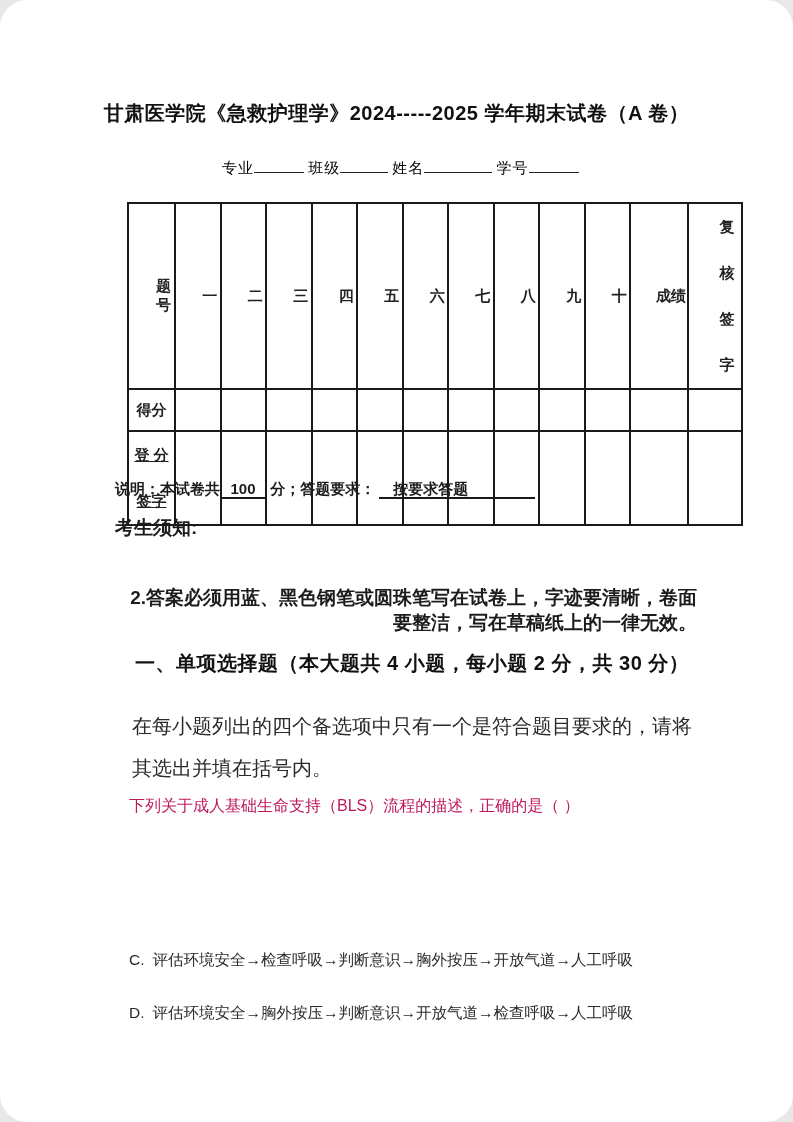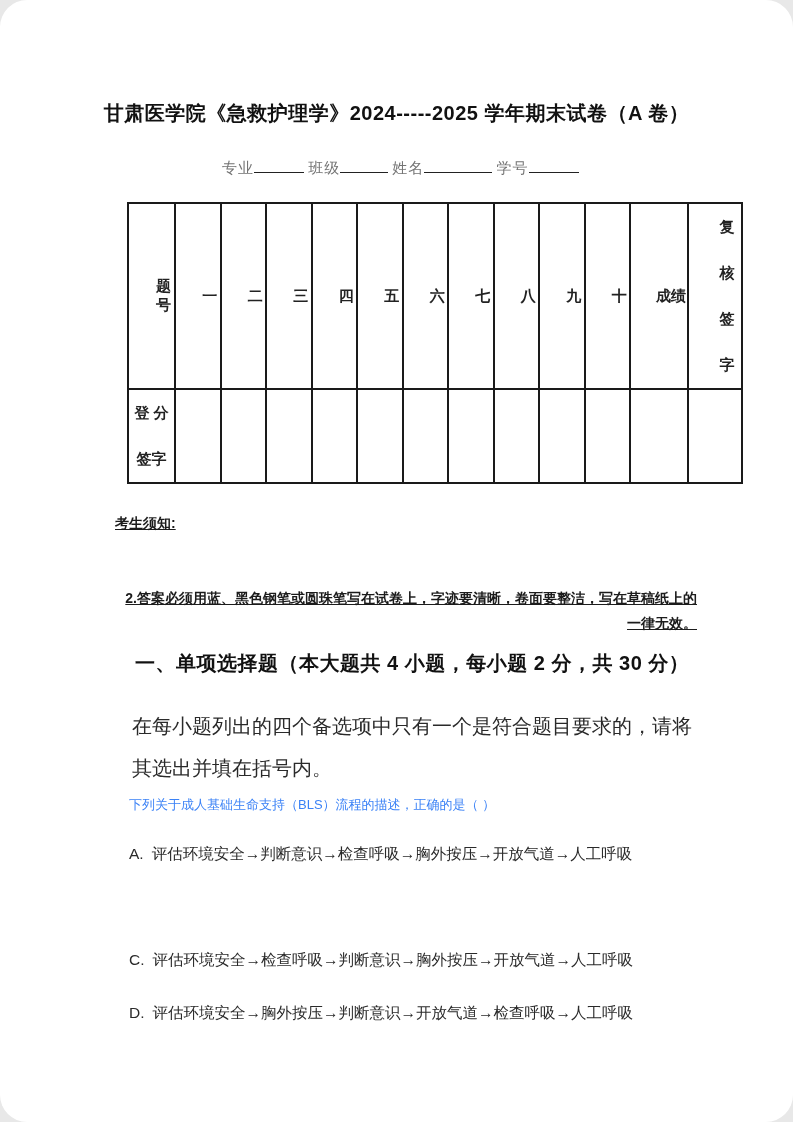--- a/index.html
+++ b/index.html
@@ -29,21 +29,21 @@
     letter-spacing: 0.5px;
     color: #111;
   }
 
   
   .info-line {
     position: absolute;
     top: 157px;
     left: 222px;
     font-size: 15px;
-    color: #737373;
+    color: #000000;
     white-space: nowrap;
   }
   .info-line .field-label { letter-spacing: 1px; }
   .blank {
     display: inline-block;
     border-bottom: 1.6px solid #222;
     height: 16px;
     vertical-align: baseline;
   }
   .blank.w50 { width: 50px; }
@@ -62,21 +62,21 @@
   .score-table td {
     border: 2px solid #1a1a1a;
     text-align: center;
     vertical-align: middle;
     font-size: 15px;
     font-weight: bold;
     color: #222;
   }
   .score-table tr.hdr td { height: 110px; padding-left: 24px; }
   .score-table tr.score-row td { height: 42px; }
-  .score-table tr.sign-row td { height: 92px; }
+  .score-table tr.sign-row td { height: 92px; text-decoration: underline; }
   .two-line { line-height: 46px; }
 
   
   .note-line {
     position: absolute;
     left: 115px;
     font-size: 15px;
     font-weight: bold;
     color: #1c1c1c;
     white-space: nowrap;
@@ -86,24 +86,23 @@
     border-bottom: 2px solid #1a1a1a;
     text-align: center;
     height: 19px;
   }
   .u-points { min-width: 46px; }
   .u-req { min-width: 156px; text-align: left; padding-left: 14px; }
 
   .notice-item {
     position: absolute;
     left: 115px;
-    font-size: 14px;
+    font-size: 19px;
     font-weight: bold;
     color: #1c1c1c;
-    text-decoration: underline;
   }
   .wrap-2 { width: 582px; line-height: 24.5px; white-space: normal; }
 
   
   .section-heading {
     position: absolute;
     left: 135px;
     top: 650px;
     font-size: 20px;
     font-weight: bold;
@@ -117,22 +116,22 @@
     width: 562px;
     font-size: 20px;
     line-height: 41.5px;
     color: #2a2a2a;
   }
 
   .question-text {
     position: absolute;
     left: 129px;
     top: 796px;
-    font-size: 13px;
-    color: #3b82f6;
+    font-size: 16px;
+    color: #be185d;
     white-space: nowrap;
   }
   .option-row {
     position: absolute;
     left: 129px;
     font-size: 15.5px;
     color: #2a2a2a;
     white-space: nowrap;
   }
   .option-row .opt-label { margin-right: 8px; }
@@ -183,20 +182,35 @@
       <td>七</td>
       <td>八</td>
       <td>九</td>
       <td>十</td>
       <td>成绩</td>
       <td class="two-line">
         <span>复 核</span><br>
         <span>签字</span>
       </td>
     </tr>
+    <tr class="score-row">
+      <td>得分</td>
+      <td></td>
+      <td></td>
+      <td></td>
+      <td></td>
+      <td></td>
+      <td></td>
+      <td></td>
+      <td></td>
+      <td></td>
+      <td></td>
+      <td></td>
+      <td></td>
+    </tr>
     <tr class="sign-row">
       <td class="two-line">
         <span>登 分</span><br>
         <span>签字</span>
       </td>
       <td></td>
       <td></td>
       <td></td>
       <td></td>
       <td></td>
@@ -204,32 +218,34 @@
       <td></td>
       <td></td>
       <td></td>
       <td></td>
       <td></td>
       <td></td>
     </tr>
   </tbody>
     </table>
 
+  <div class="note-line" style="top: 480px;">
+    <span>说明：本试卷共</span><span class="u-blank u-points">100</span>
+    <span>分；答题要求：</span>
+    <span class="u-blank u-req">按要求答题</span>
+  </div>
 
   <div class="notice-item" style="top: 515px;">考生须知:</div>
   <div class="notice-item wrap-2" style="top: 586px; text-align: right;">2.答案必须用蓝、黑色钢笔或圆珠笔写在试卷上，字迹要清晰，卷面要整洁，写在草稿纸上的一律无效。</div>
 
   <div class="section-heading">一、单项选择题（本大题共 4 小题，每小题 2 分，共 30 分）</div>
   <div class="section-intro">在每小题列出的四个备选项中只有一个是符合题目要求的，请将其选出并填在括号内。</div>
 
   <div class="question-text">下列关于成人基础生命支持（BLS）流程的描述，正确的是（ ）</div>
 
-  <div class="option-row opt-a">
-    <span class="opt-label">A.</span><span>评估环境安全→判断意识→检查呼吸→胸外按压→开放气道→人工呼吸</span>
-  </div>
   <div class="option-row opt-d">
     <span class="opt-label">D.</span><span>评估环境安全→胸外按压→判断意识→开放气道→检查呼吸→人工呼吸</span>
   </div>
   <div class="option-row opt-c">
     <span class="opt-label">C.</span><span>评估环境安全→检查呼吸→判断意识→胸外按压→开放气道→人工呼吸</span>
   </div>
 
 </div>
 
 </body></html>

